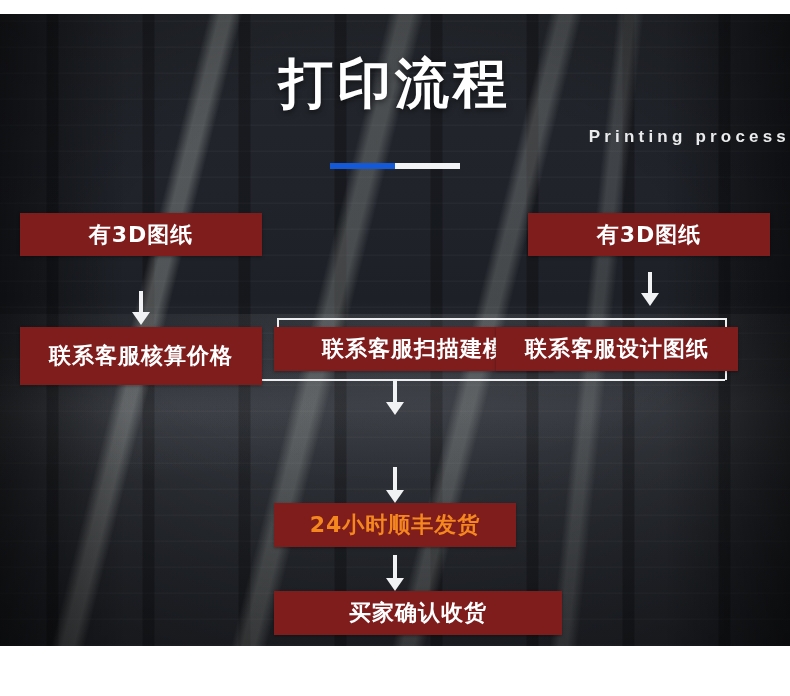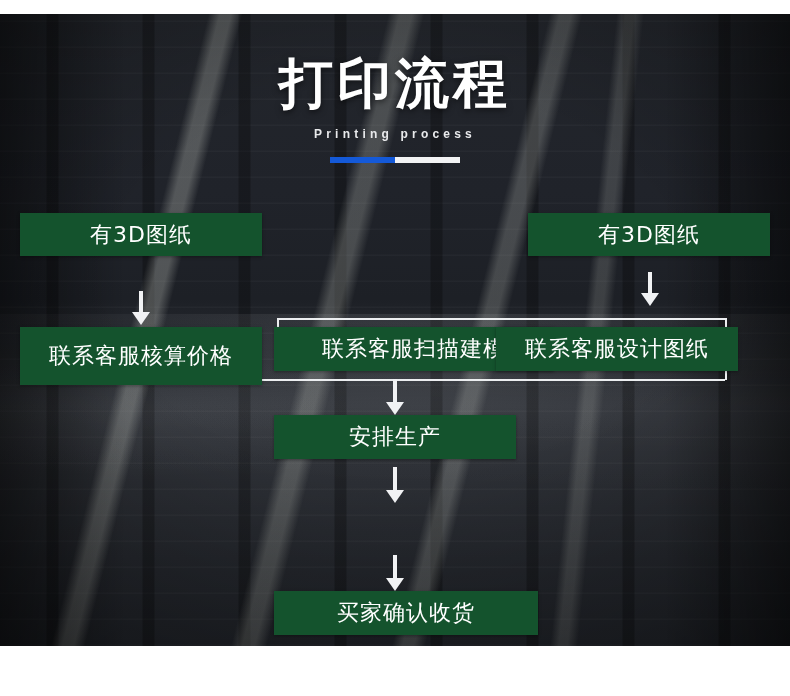--- a/index.html
+++ b/index.html
@@ -56,32 +56,32 @@
   .strip-bottom{position:absolute;left:0;top:646px;width:790px;height:50px;background:#fff;}
 
   
   .header{position:absolute;left:0;top:55px;width:790px;text-align:center;}
   .title-cn{
     font-size:54px;font-weight:700;color:#ffffff;letter-spacing:4px;
     line-height:1.08;text-shadow:0 2px 6px rgba(0,0,0,.55);
     font-family:"DejaVu Sans","Liberation Sans",sans-serif;
   }
   .title-en{
-    margin-top:14px;font-size:12px;color:#e9eaec;letter-spacing:4.2px;
-    font-weight:600;font-family:"Liberation Sans",sans-serif;
+    margin-top:14px;font-size:17px;color:#e9eaec;letter-spacing:4.2px;
+    font-weight:600;font-family:"Liberation Sans",sans-serif;text-align:right;
   }
   .divider{margin:16px auto 0;width:130px;height:6px;display:flex;}
   .divider .seg-blue{width:65px;height:6px;background:#1459d8;}
   .divider .seg-white{width:65px;height:6px;background:#f2f3f4;}
 
   
   .box{
-    position:absolute;background:#14532d;color:#ffffff;
+    position:absolute;background:#7f1d1d;color:#ffffff;
     display:flex;align-items:center;justify-content:center;
-    font-size:22px;font-weight:400;letter-spacing:1px;
+    font-size:22px;font-weight:700;letter-spacing:1px;
     font-family:"DejaVu Sans","Liberation Sans",sans-serif;
     box-shadow:0 1px 3px rgba(0,0,0,.35);
     z-index:3;
   }
   .box.orange{color:#f5871f;}
   .caption{
     position:absolute;color:#f2f3f5;font-size:19px;font-weight:600;
     text-align:center;letter-spacing:.4px;white-space:nowrap;
     font-family:"DejaVu Sans","Liberation Sans",sans-serif;
     text-shadow:0 1px 3px rgba(0,0,0,.6);z-index:3;
@@ -141,28 +141,28 @@
   <div class="box" style="left:496px;top:327px;width:242px;height:44px;">联系客服设计图纸</div>
 
   <div class="vline" style="left:64px;top:371px;height:10px;"></div>
   <div class="hline" style="left:64px;top:379px;width:661px;"></div>
 
   <div class="arrow" style="left:380px;top:379px;width:30px;height:36px;">
     <span class="shaft" style="height:24px;"></span>
     <span class="head" style="top:23px;"></span>
   </div>
 
-  <div class="box" style="left:274px;top:415px;width:242px;height:44px;">安排生产</div>
 
   <div class="arrow" style="left:380px;top:467px;width:30px;height:36px;">
     <span class="shaft" style="height:24px;"></span>
     <span class="head" style="top:23px;"></span>
   </div>
 
+  <div class="box orange" style="left:274px;top:503px;width:242px;height:44px;">24小时顺丰发货</div>
 
   <div class="arrow" style="left:380px;top:555px;width:30px;height:36px;">
     <span class="shaft" style="height:24px;"></span>
     <span class="head" style="top:23px;"></span>
   </div>
 
-  <div class="box" style="left:274px;top:591px;width:264px;height:44px;">买家确认收货</div>
+  <div class="box" style="left:274px;top:591px;width:288px;height:44px;">买家确认收货</div>
 
 </div>
 
 </body></html>

